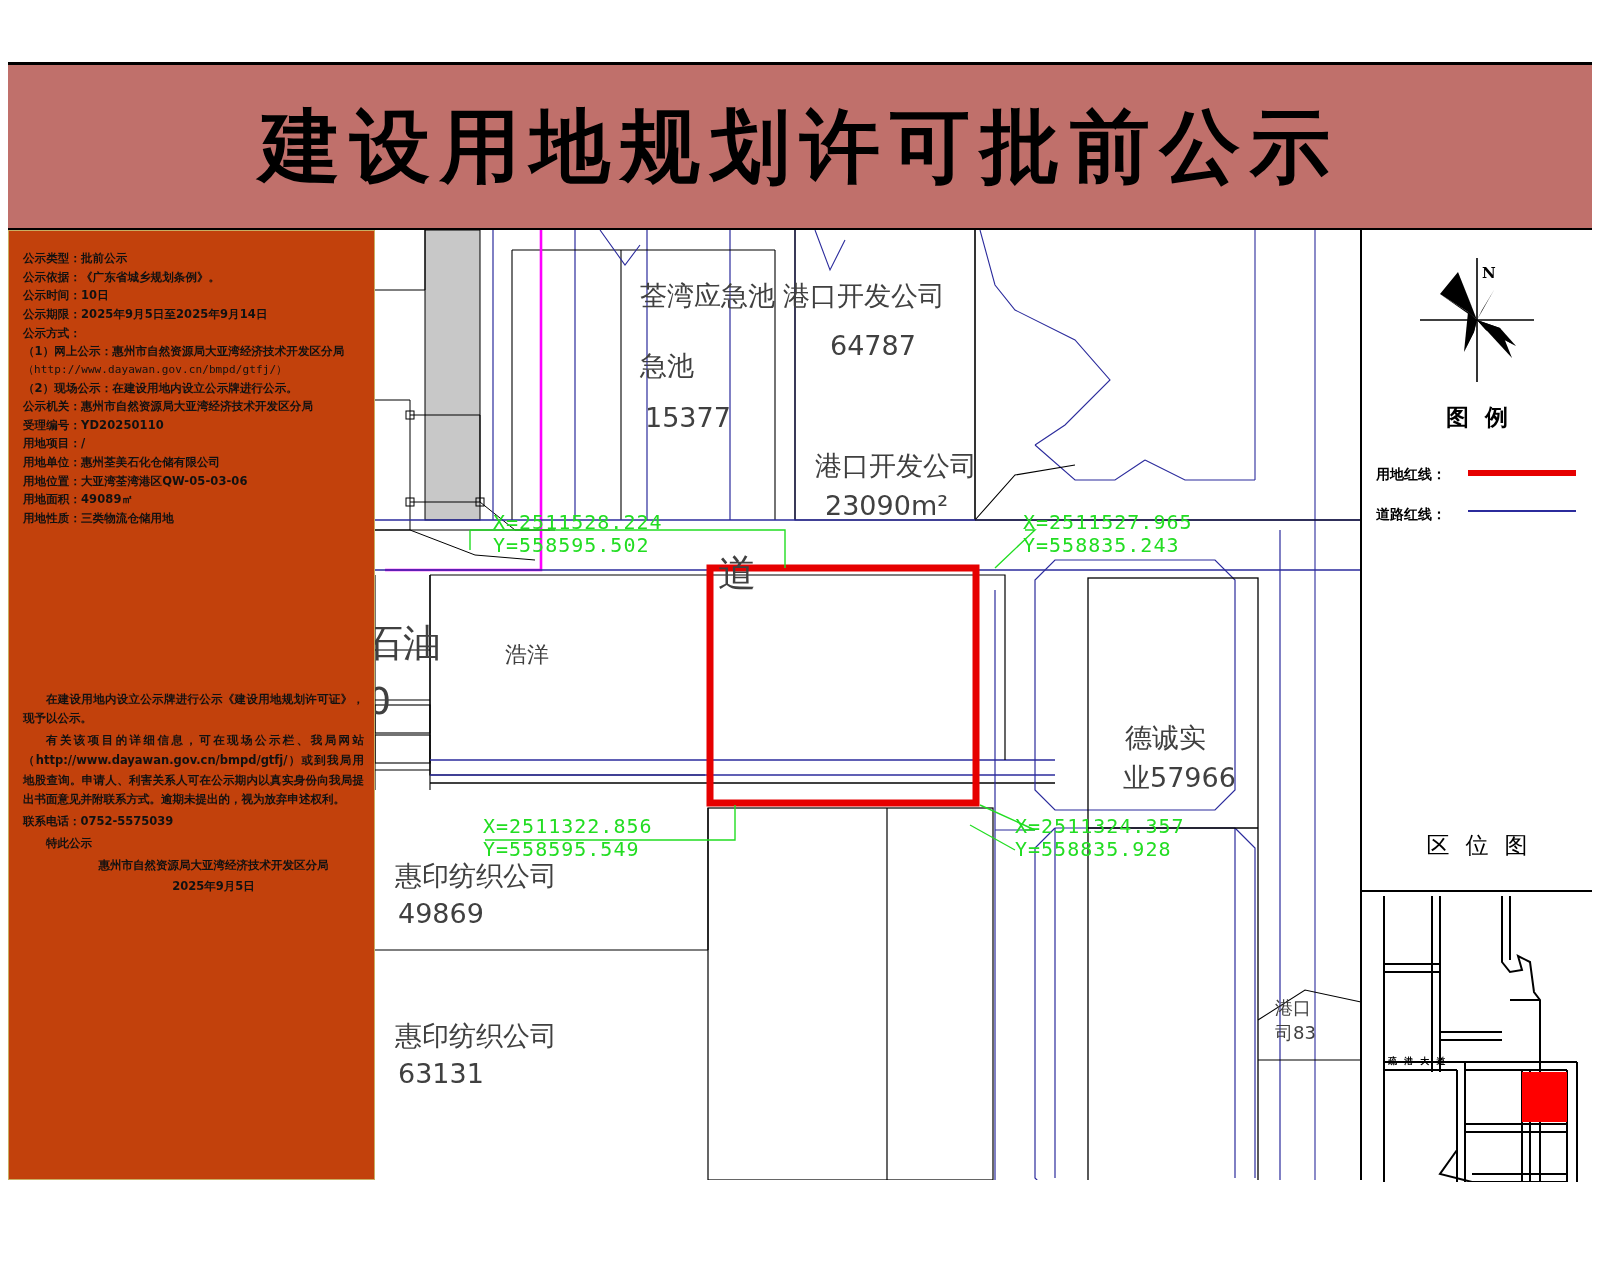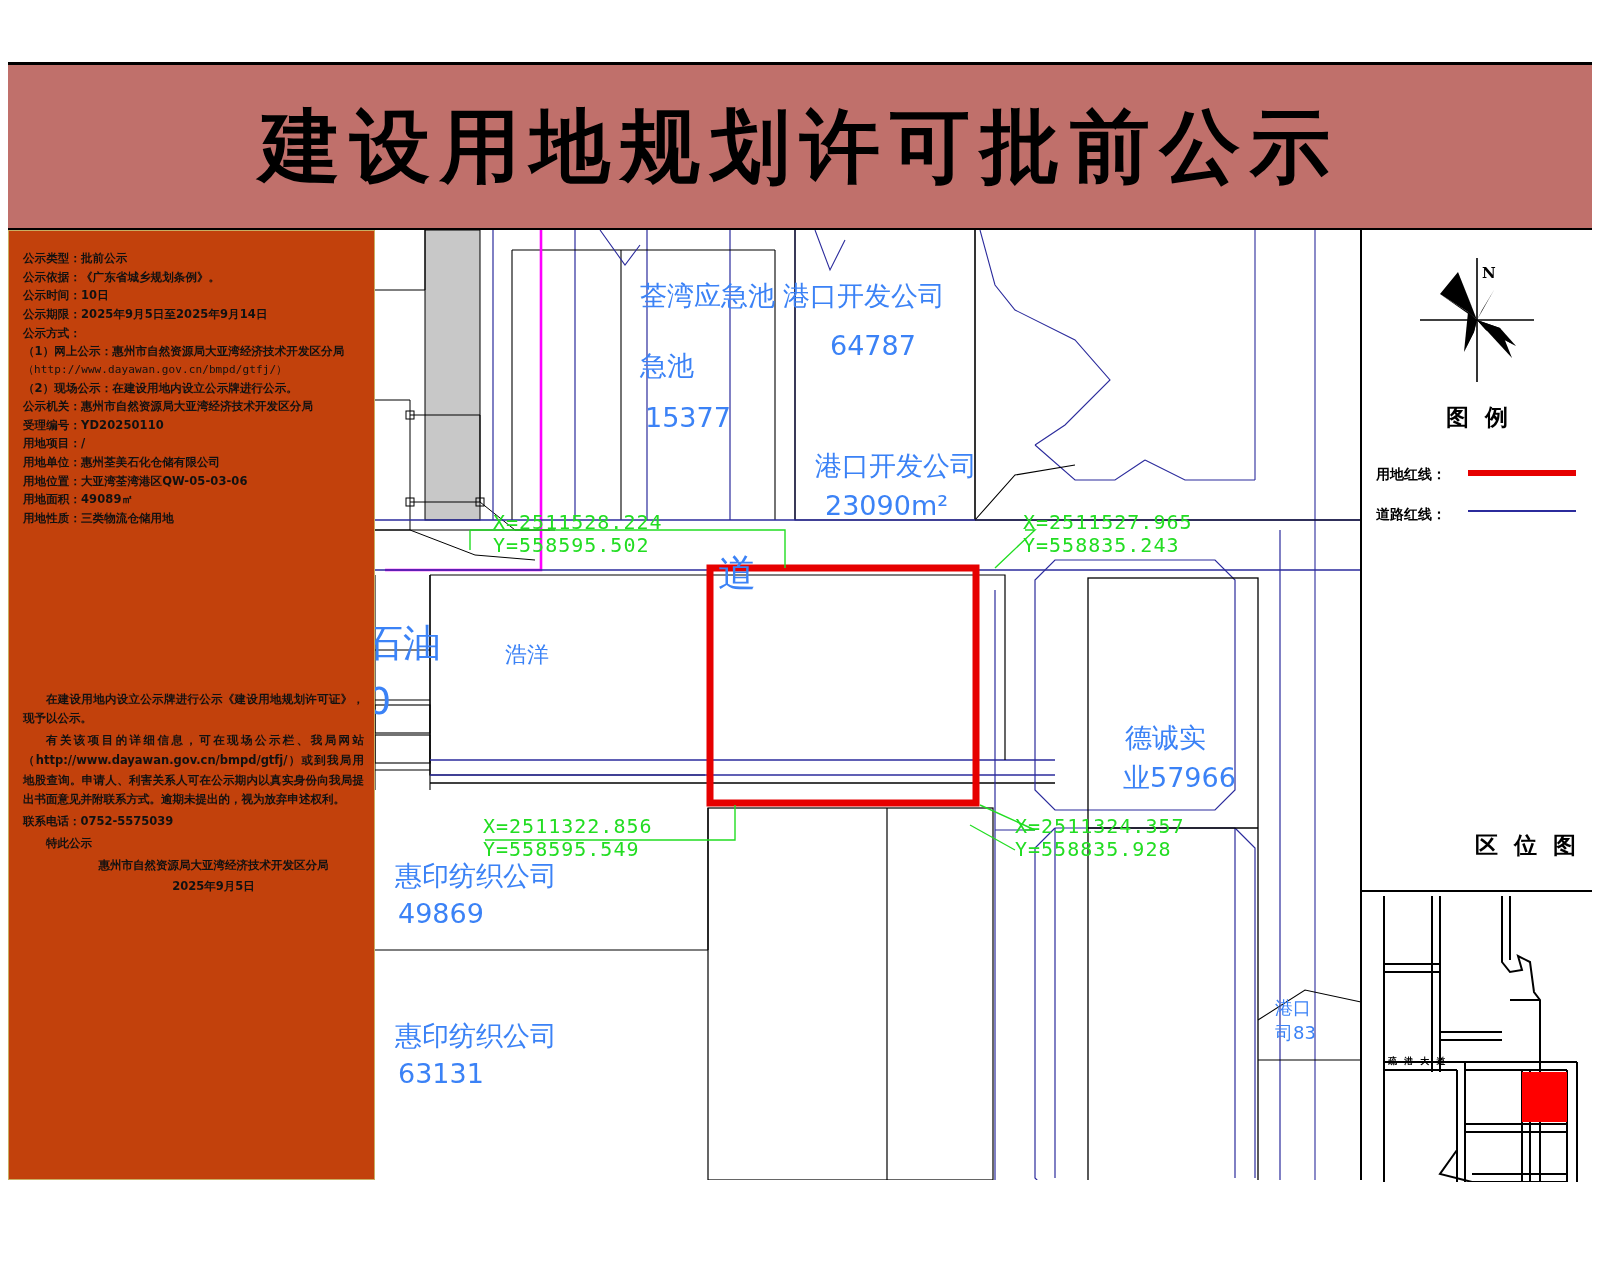--- a/index.html
+++ b/index.html
@@ -49,21 +49,21 @@
   .map{
     position:absolute;left:375px;top:230px;width:1217px;height:950px;
     background:#fff;overflow:hidden;
   }
   .map svg{position:absolute;left:0;top:0;}
 
   
   .mlbl{
     position:absolute;
     font-family:"DejaVu Sans","Liberation Sans",sans-serif;
-    color:#3b82f6;white-space:nowrap;line-height:1.15;
+    color:#404040;white-space:nowrap;line-height:1.15;
   }
   .mlbl.big{font-size:27px;}
   .mlbl.mid{font-size:22px;}
   .mlbl.sm{font-size:18px;}
   .mlbl.huge{font-size:38px;}
   .coord{
     position:absolute;color:#22dd22;
     font-family:"DejaVu Sans Mono","Liberation Mono",monospace;
     font-size:20px;letter-spacing:1px;white-space:nowrap;line-height:1.16;
   }
@@ -80,23 +80,23 @@
   }
   .leg-row{position:absolute;left:14px;width:205px;height:22px;}
   .leg-lab{
     position:absolute;left:0;top:4px;font-size:14px;font-weight:bold;
     font-family:"DejaVu Sans","Liberation Sans",sans-serif;color:#000;white-space:nowrap;
   }
   .leg-swatch{position:absolute;left:92px;top:8px;width:108px;}
   .sw-red{border-top:6px solid #e60000;}
   .sw-blue{border-top:2px solid #2b2b9c;}
   .loc-title{
-    position:absolute;left:0;right:0;top:600px;text-align:right;
-    font-family:"DejaVu Sans","Liberation Sans",sans-serif;
-    font-size:23px;font-weight:bold;letter-spacing:16px;text-indent:16px;color:#000;
+    position:absolute;left:0;right:0;top:600px;text-align:center;
+    font-family:"DejaVu Sans","Liberation Sans",sans-serif;
+    font-size:23px;font-weight:normal;letter-spacing:16px;text-indent:16px;color:#000;
   }
   .loc-map{position:absolute;left:0;top:660px;width:230px;height:290px;border-top:2px solid #000;}
   .loc-map svg{position:absolute;left:0;top:0;}
   .loc-street{
     position:absolute;font-family:"DejaVu Sans","Liberation Sans",sans-serif;
     font-size:9px;font-weight:bold;color:#000;white-space:nowrap;letter-spacing:2px;
   }
   .compass{position:absolute;left:50px;top:20px;width:130px;height:140px;}
   .compass .n{
     position:absolute;left:70px;top:14px;font-size:15px;font-weight:bold;

